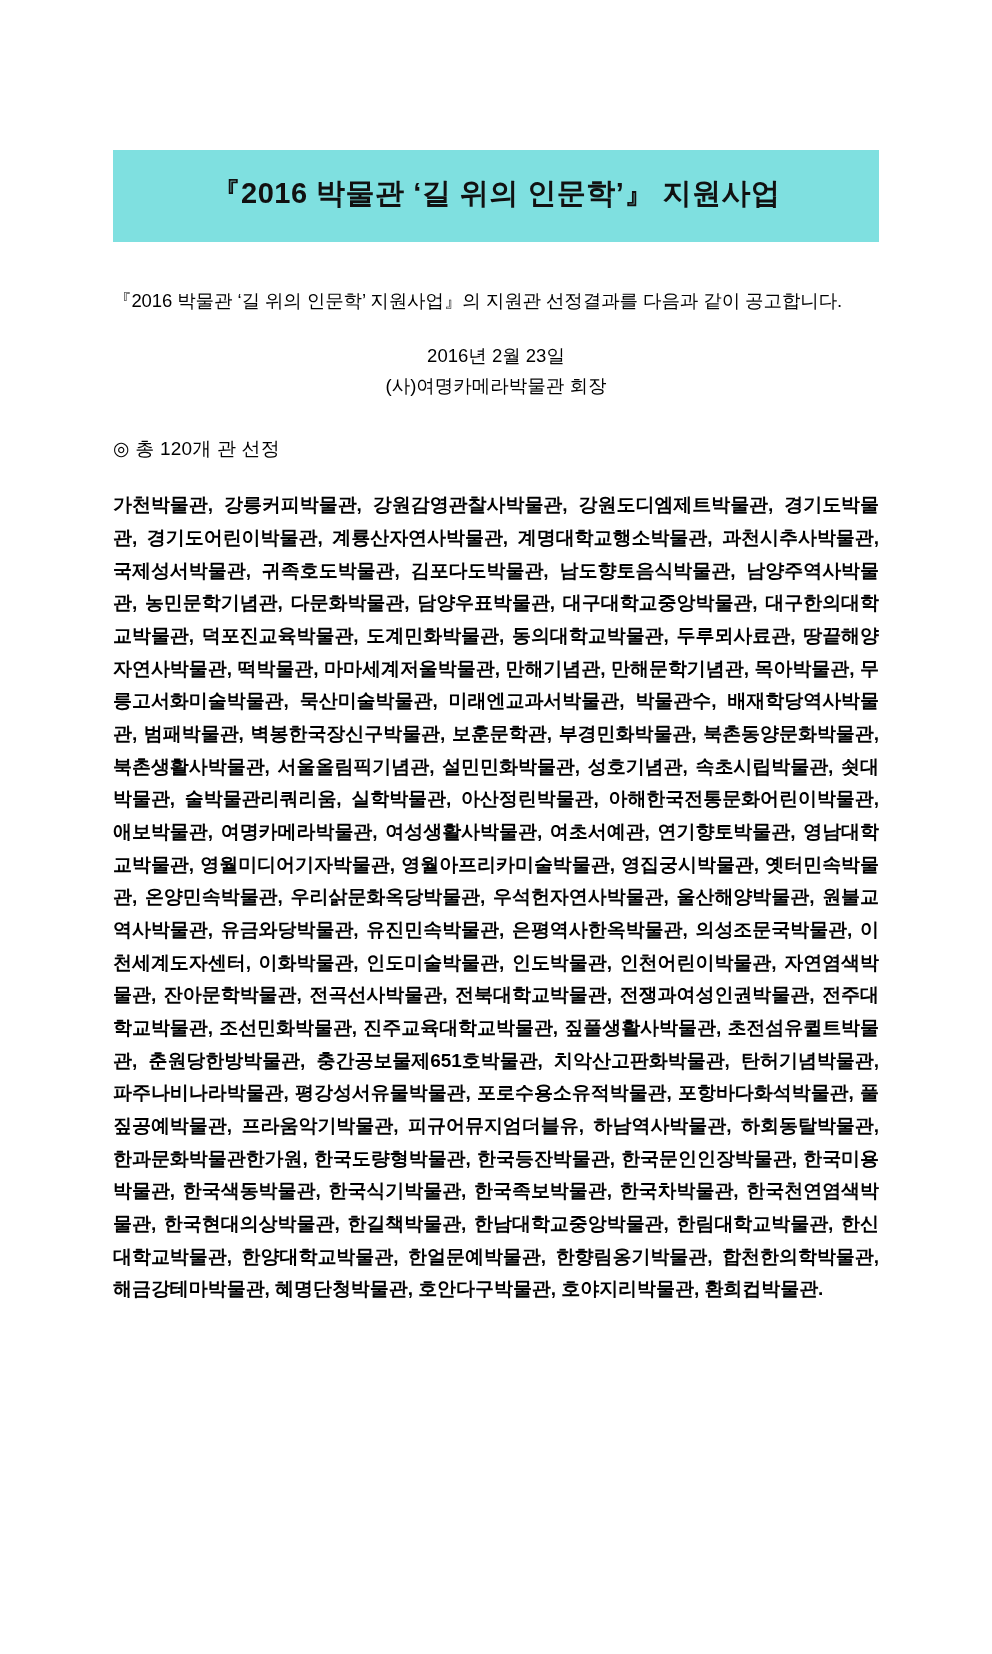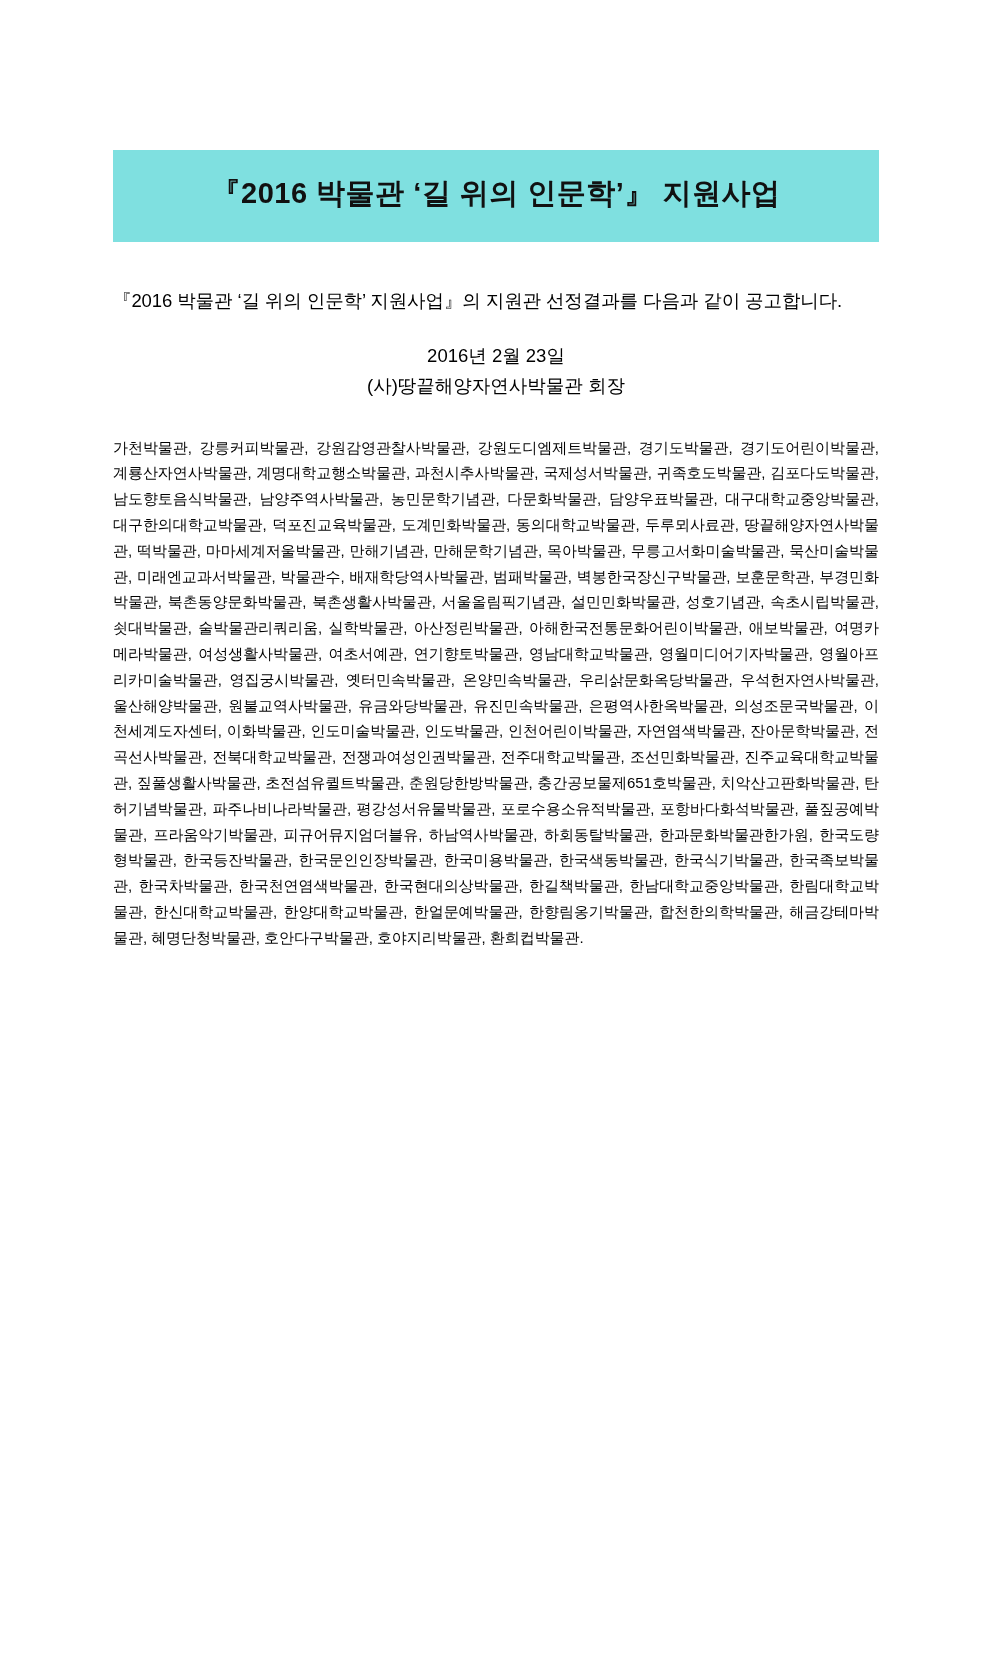--- a/index.html
+++ b/index.html
@@ -51,40 +51,42 @@
     line-height: 1.6;
     margin-bottom: 34px;
   }
   .section-head {
     font-size: 19px;
     line-height: 1.5;
     margin-bottom: 26px;
     letter-spacing: 0.2px;
   }
   .list-body {
-    font-size: 15px;
+    font-size: 19px;
     line-height: 1.72;
     text-align: justify;
     text-justify: inter-character;
     word-break: break-all;
     letter-spacing: -0.05px;
+    font-weight: bold;
   }
 </style>
 </head>
 <body>
 
 <div class="page">
 
   <div class="title-banner">
     <div class="title-line">『2016 박물관 ‘길 위의 인문학’』 지원사업</div>
   </div>
 
   <p class="intro">『2016 박물관 ‘길 위의 인문학’ 지원사업』의 지원관 선정결과를 다음과 같이 공고합니다.</p>
 
   <div class="sign-block">
     <div>2016년 2월 23일</div>
-    <div>(사)땅끝해양자연사박물관 회장</div>
+    <div>(사)여명카메라박물관 회장</div>
   </div>
 
+  <div class="section-head">◎ 총 120개 관 선정</div>
 
   <div class="list-body">가천박물관, 강릉커피박물관, 강원감영관찰사박물관, 강원도디엠제트박물관, 경기도박물관, 경기도어린이박물관, 계룡산자연사박물관, 계명대학교행소박물관, 과천시추사박물관, 국제성서박물관, 귀족호도박물관, 김포다도박물관, 남도향토음식박물관, 남양주역사박물관, 농민문학기념관, 다문화박물관, 담양우표박물관, 대구대학교중앙박물관, 대구한의대학교박물관, 덕포진교육박물관, 도계민화박물관, 동의대학교박물관, 두루뫼사료관, 땅끝해양자연사박물관, 떡박물관, 마마세계저울박물관, 만해기념관, 만해문학기념관, 목아박물관, 무릉고서화미술박물관, 묵산미술박물관, 미래엔교과서박물관, 박물관수, 배재학당역사박물관, 범패박물관, 벽봉한국장신구박물관, 보훈문학관, 부경민화박물관, 북촌동양문화박물관, 북촌생활사박물관, 서울올림픽기념관, 설민민화박물관, 성호기념관, 속초시립박물관, 쇳대박물관, 술박물관리쿼리움, 실학박물관, 아산정린박물관, 아해한국전통문화어린이박물관, 애보박물관, 여명카메라박물관, 여성생활사박물관, 여초서예관, 연기향토박물관, 영남대학교박물관, 영월미디어기자박물관, 영월아프리카미술박물관, 영집궁시박물관, 옛터민속박물관, 온양민속박물관, 우리삵문화옥당박물관, 우석헌자연사박물관, 울산해양박물관, 원불교역사박물관, 유금와당박물관, 유진민속박물관, 은평역사한옥박물관, 의성조문국박물관, 이천세계도자센터, 이화박물관, 인도미술박물관, 인도박물관, 인천어린이박물관, 자연염색박물관, 잔아문학박물관, 전곡선사박물관, 전북대학교박물관, 전쟁과여성인권박물관, 전주대학교박물관, 조선민화박물관, 진주교육대학교박물관, 짚풀생활사박물관, 초전섬유퀼트박물관, 춘원당한방박물관, 충간공보물제651호박물관, 치악산고판화박물관, 탄허기념박물관, 파주나비나라박물관, 평강성서유물박물관, 포로수용소유적박물관, 포항바다화석박물관, 풀짚공예박물관, 프라움악기박물관, 피규어뮤지엄더블유, 하남역사박물관, 하회동탈박물관, 한과문화박물관한가원, 한국도량형박물관, 한국등잔박물관, 한국문인인장박물관, 한국미용박물관, 한국색동박물관, 한국식기박물관, 한국족보박물관, 한국차박물관, 한국천연염색박물관, 한국현대의상박물관, 한길책박물관, 한남대학교중앙박물관, 한림대학교박물관, 한신대학교박물관, 한양대학교박물관, 한얼문예박물관, 한향림옹기박물관, 합천한의학박물관, 해금강테마박물관, 혜명단청박물관, 호안다구박물관, 호야지리박물관, 환희컵박물관.</div>
 
 </div>
 
 </body></html>

